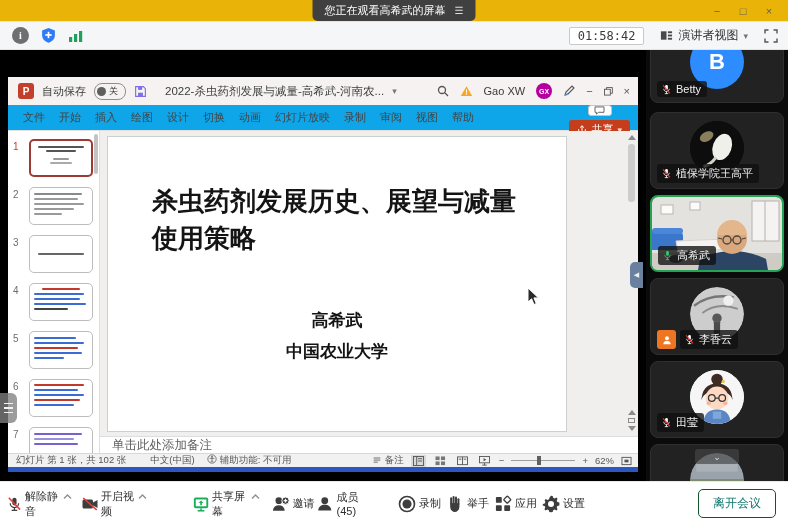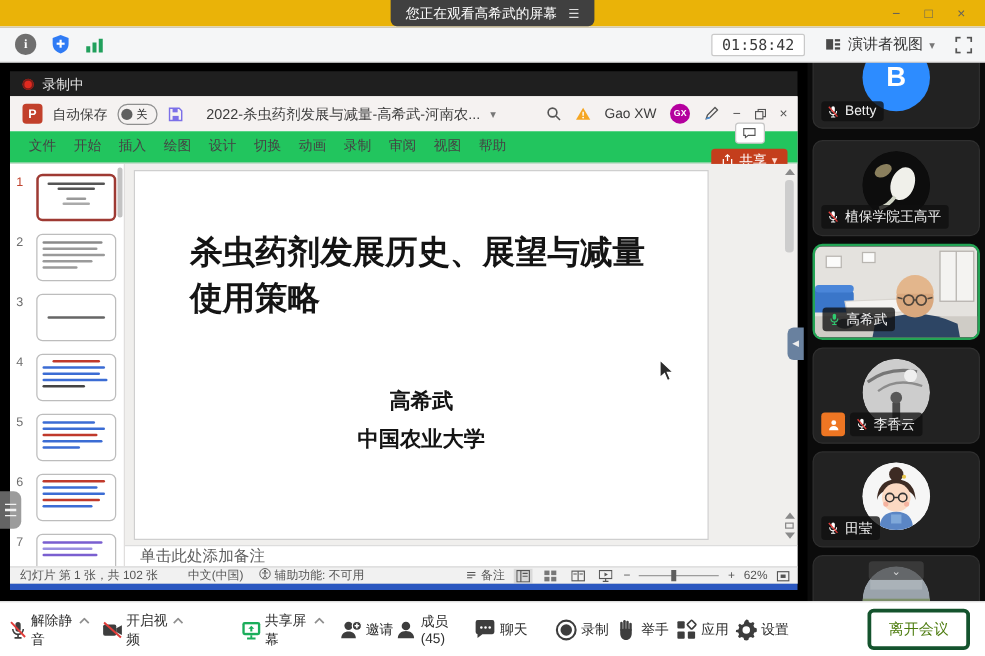--- a/index.html
+++ b/index.html
@@ -32,21 +32,21 @@
   .ppt { position:absolute; left:8px; top:27px; width:630px; height:390px; background:#fff; display:flex; flex-direction:column; }
   .ppt-titlebar { height:28px; background:#f5f2f1; display:flex; align-items:center; gap:8px; padding:0 8px 0 10px; font-size:11px; color:#3b3b3b; flex:0 0 auto; }
   .ppt-logo { width:16px; height:16px; border-radius:3px; background:#c2402b; color:#fff; font-size:10px; font-weight:bold; display:flex; align-items:center; justify-content:center; }
   .autosave-toggle { display:flex; align-items:center; gap:3px; border:1px solid #8f8f8f; border-radius:8px; padding:1px 7px 1px 2px; font-size:9px; color:#333; }
   .toggle-knob { width:9px; height:9px; border-radius:50%; background:#5f5f5f; }
   .doc-title { margin-left:10px; font-size:11.5px; color:#3d3d3d; white-space:nowrap; }
   .ppt-tb-right { margin-left:auto; display:flex; align-items:center; gap:11px; }
   .gx-avatar { width:16px; height:16px; border-radius:50%; background:#b4009e; color:#fff; font-size:7px; font-weight:bold; display:flex; align-items:center; justify-content:center; }
   .ppt-win-glyph { color:#555; font-size:11px; }
 
-  .ppt-ribbon { height:26px; background:#22c55e; border-bottom:1px solid #e3e1df; display:flex; align-items:center; padding-left:8px; flex:0 0 auto; }
+  .ppt-ribbon { height:26px; background:#0ea5e9; border-bottom:1px solid #e3e1df; display:flex; padding-left:8px; flex:0 0 auto; }
   .rtab { font-size:11px; color:#444; padding:0 7px; line-height:25px; white-space:nowrap; }
   .ribbon-right { margin-left:auto; margin-right:8px; display:flex; align-items:center; gap:4px;flex-direction:column; }
   .comment-btn { width:24px; height:17px; border:1px solid #c6c6c6; border-radius:3px; display:flex; align-items:center; justify-content:center; background:#fff; }
   .share-btn { background:#c43e1c; color:#fff; border-radius:3px; font-size:11px; display:flex; align-items:center; gap:4px; padding:2px 8px; }
   .share-btn .caret { color:#ffd9cd; }
 
   .ppt-content { flex:0 0 322px; display:flex; overflow:hidden; position:relative; }
   .thumb-panel { width:92px; background:#fff; border-right:1px solid #e0dedd; position:relative; overflow:hidden; flex:0 0 92px; }
   .thumb-item { position:absolute; left:0; width:92px; }
   .thumb-num { position:absolute; left:5px; top:2px; font-size:10px; color:#6d6d6d; }
@@ -89,21 +89,21 @@
   .avatar { position:absolute; left:50%; transform:translateX(-50%); top:8px; width:54px; height:54px; border-radius:50%; overflow:hidden; display:flex; align-items:center; justify-content:center; }
   .name-tag { position:absolute; left:6px; bottom:5px; background:rgba(15,15,15,0.78); border-radius:3px; padding:2px 6px 2px 4px; display:flex; align-items:center; gap:4px; font-size:11px; color:#f2f2f2; max-width:118px; white-space:nowrap; }
   .host-badge { position:absolute; left:6px; bottom:5px; width:19px; height:19px; background:#ee7623; border-radius:3px; display:flex; align-items:center; justify-content:center; }
   .chev-btn { position:absolute; left:50%; transform:translateX(-50%); top:4px; width:44px; height:15px; background:rgba(70,70,70,0.65); border-radius:3px; color:#ddd; font-size:9px; display:flex; align-items:center; justify-content:center; }
 
   
   .bottom-bar { position:absolute; left:0; top:481px; width:788px; height:44px; background:#fff; border-top:1px solid #e8e8e8; display:flex; align-items:center; z-index:30; }
   .tb-item { display:flex; flex-direction:row; align-items:center; justify-content:center; gap:2px; font-size:11px; color:#2e2e2e; }
   .tb-chev { align-self:center; margin:0 1px; transform:translateY(-7px); }
   .sp { flex:0 0 auto; }
-  .leave-btn { margin-left:auto; margin-right:12px; border:3px solid #14532d; color:#4d7c0f; background:#fff; border-radius:5px; font-size:12px; padding:5px 14px; }
+  .leave-btn { margin-left:auto; margin-right:12px; border:1px solid #14532d; color:#0f766e; background:#fff; border-radius:5px; font-size:12px; padding:5px 14px; }
 
   .cursor { position:absolute; left:527px; top:287px; z-index:60; }
 </style>
 </head>
 <body>
 
 <div class="top-bar">
   <div class="banner-pill">
     <span>您正在观看高希武的屏幕</span>
     <span class="banner-menu">☰</span>
@@ -148,24 +148,20 @@
     <span>
       <svg width="14" height="14" viewBox="0 0 14 14" fill="none" stroke="#555" stroke-width="1.4">
           <path d="M1 4.5V1h3.5M9.5 1H13v3.5M13 9.5V13H9.5M4.5 13H1V9.5"></path>
         </svg>
     </span>
   </div>
 </div>
 
 <div class="shared">
 
-  <div class="rec-bar">
-    <span class="rec-dot"></span>
-    <span>录制中</span>
-  </div>
 
   <div class="ppt">
 
     <div class="ppt-titlebar">
       <span class="ppt-logo">P</span>
       <span>自动保存</span>
       <span class="autosave-toggle">
         <span class="toggle-knob"></span>
         <span>关</span>
       </span>
@@ -212,20 +208,21 @@
     </div>
 
     <div class="ppt-ribbon">
       <span class="rtab">文件</span>
       <span class="rtab">开始</span>
       <span class="rtab">插入</span>
       <span class="rtab">绘图</span>
       <span class="rtab">设计</span>
       <span class="rtab">切换</span>
       <span class="rtab">动画</span>
+      <span class="rtab">幻灯片放映</span>
       <span class="rtab">录制</span>
       <span class="rtab">审阅</span>
       <span class="rtab">视图</span>
       <span class="rtab">帮助</span>
       <span class="ribbon-right">
         <span class="comment-btn">
           <svg width="11" height="9" viewBox="0 0 12 10" fill="none" stroke="#555" stroke-width="1">
               <path d="M1 1h10v6H5L2.5 9V7H1z"></path>
             </svg>
         </span>
@@ -613,29 +610,20 @@
   </div>
 
   <div class="tb-item" style="width:62px">
     <svg width="20" height="20" viewBox="0 0 24 24">
         <circle cx="12" cy="8" r="4.2" fill="#3d3d3d"></circle>
         <path d="M4 20c0-4.2 3.4-7 8-7s8 2.8 8 7z" fill="#3d3d3d"></path>
       </svg>
     <span>成员(45)</span>
   </div>
 
-  <div class="tb-item" style="width:46px">
-    <svg width="20" height="20" viewBox="0 0 24 24">
-        <path d="M3 4.5a2 2 0 012-2h14a2 2 0 012 2V14a2 2 0 01-2 2H9.5L4.8 19.6V16H5a2 2 0 01-2-2z" fill="#3d3d3d"></path>
-        <circle cx="8.5" cy="9.5" r="1.2" fill="#fff"></circle>
-        <circle cx="12.5" cy="9.5" r="1.2" fill="#fff"></circle>
-        <circle cx="16.5" cy="9.5" r="1.2" fill="#fff"></circle>
-      </svg>
-    <span>聊天</span>
-  </div>
 
   <div class="sp" style="width:18px"></div>
 
   <div class="tb-item" style="width:48px">
     <svg width="20" height="20" viewBox="0 0 24 24">
         <circle cx="12" cy="12" r="9" fill="none" stroke="#3d3d3d" stroke-width="2"></circle>
         <circle cx="12" cy="12" r="5.5" fill="#3d3d3d"></circle>
       </svg>
     <span>录制</span>
   </div>

